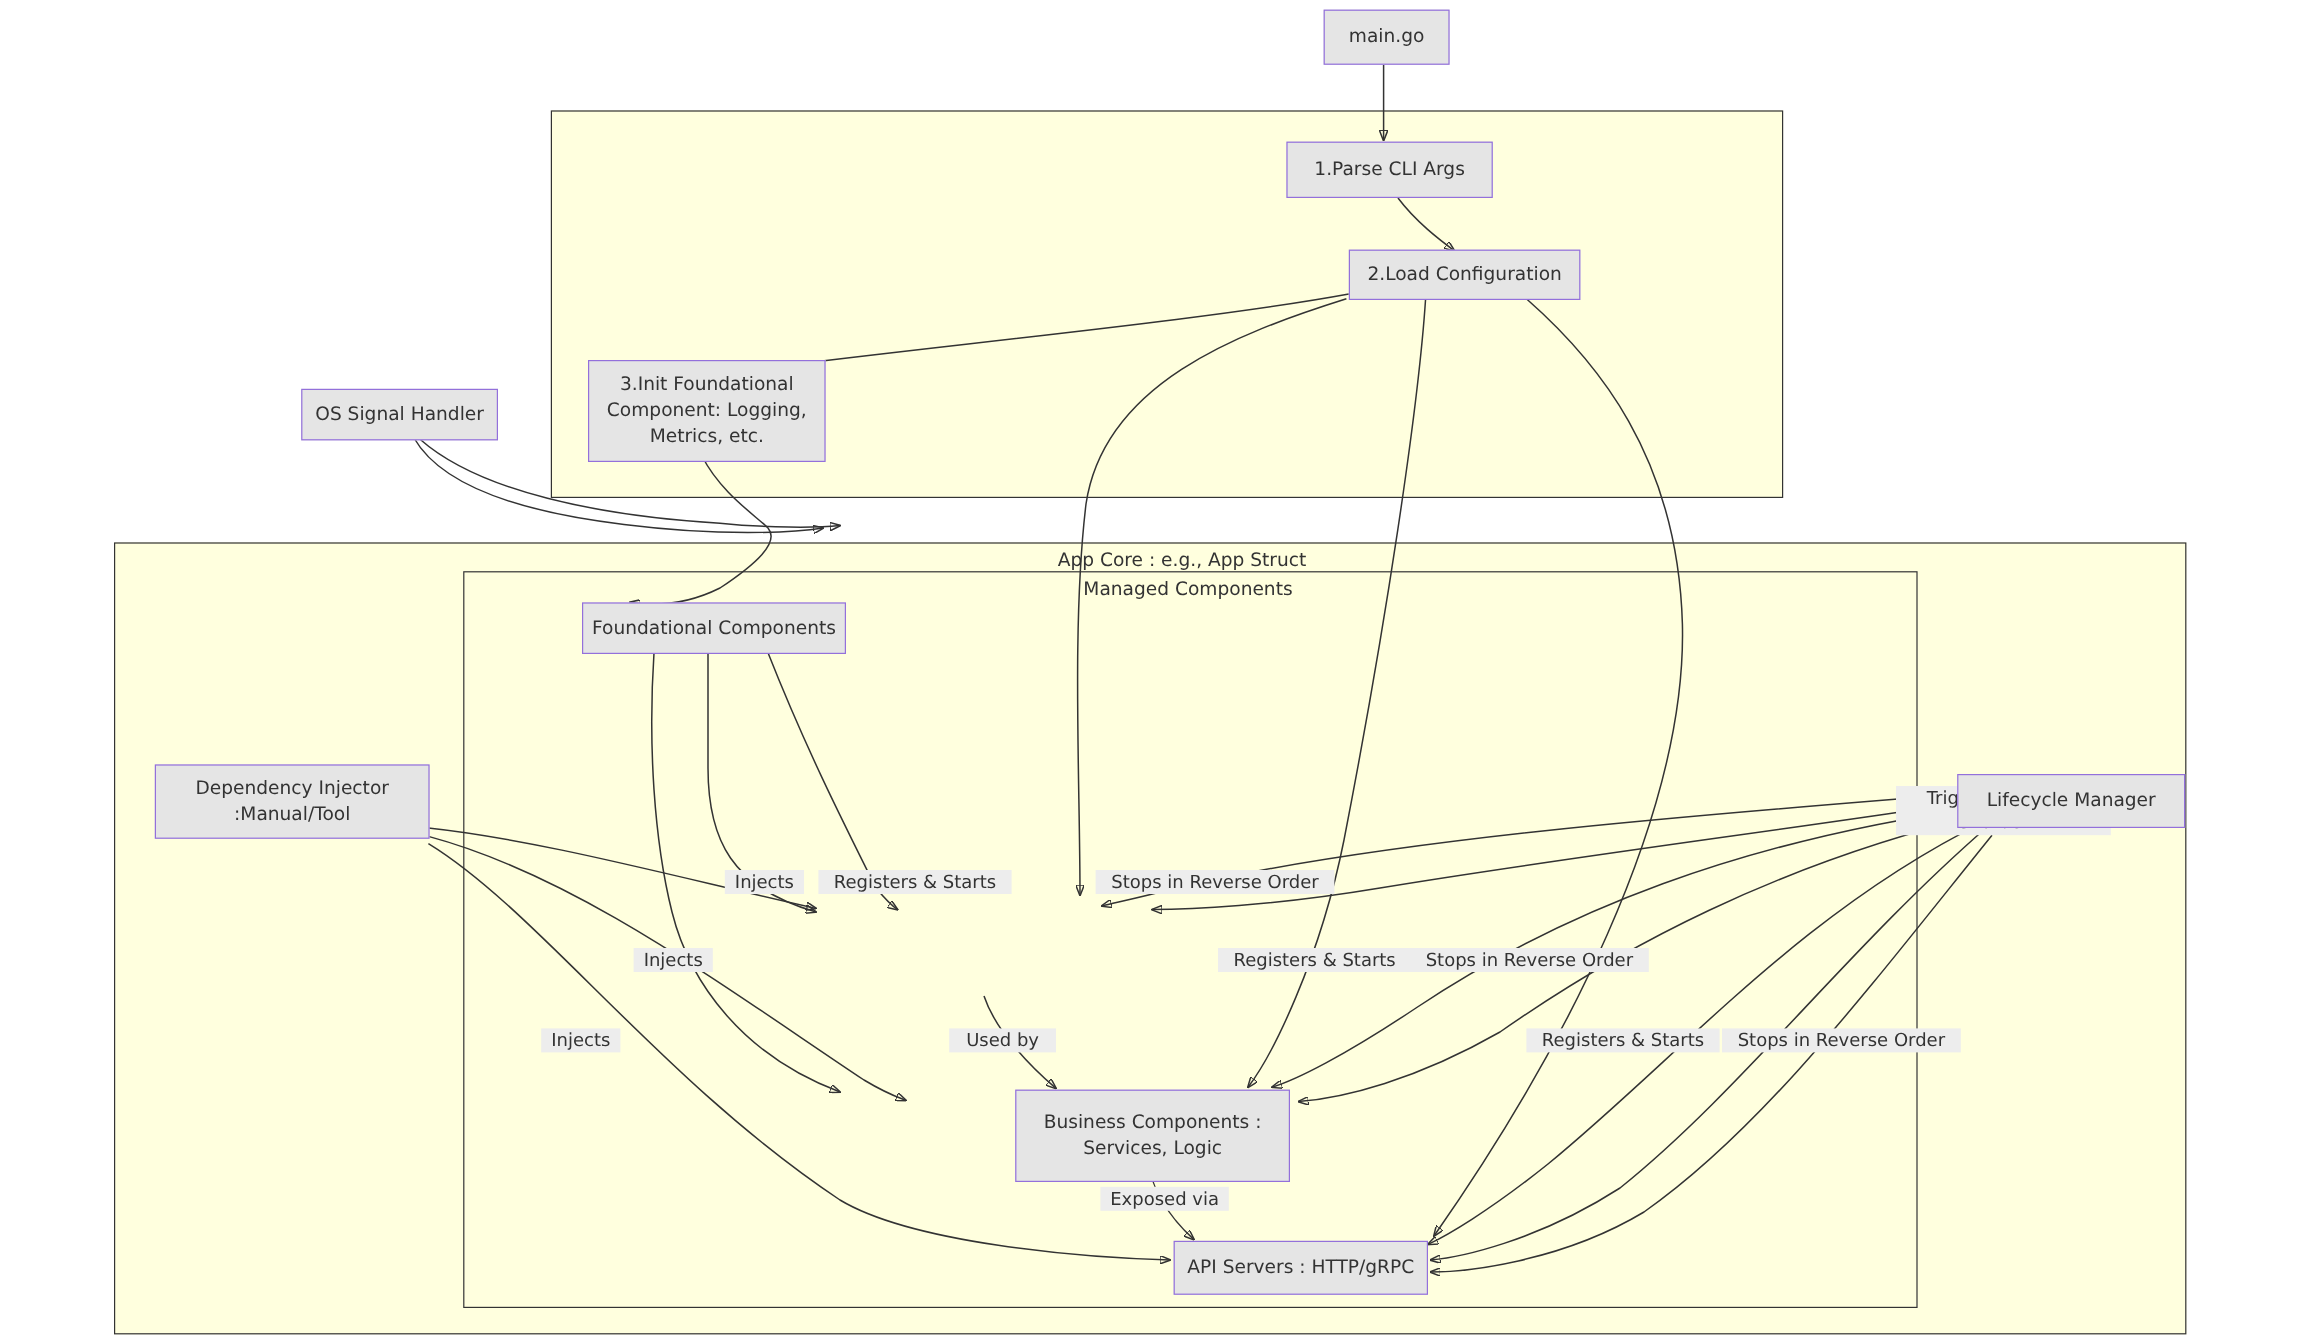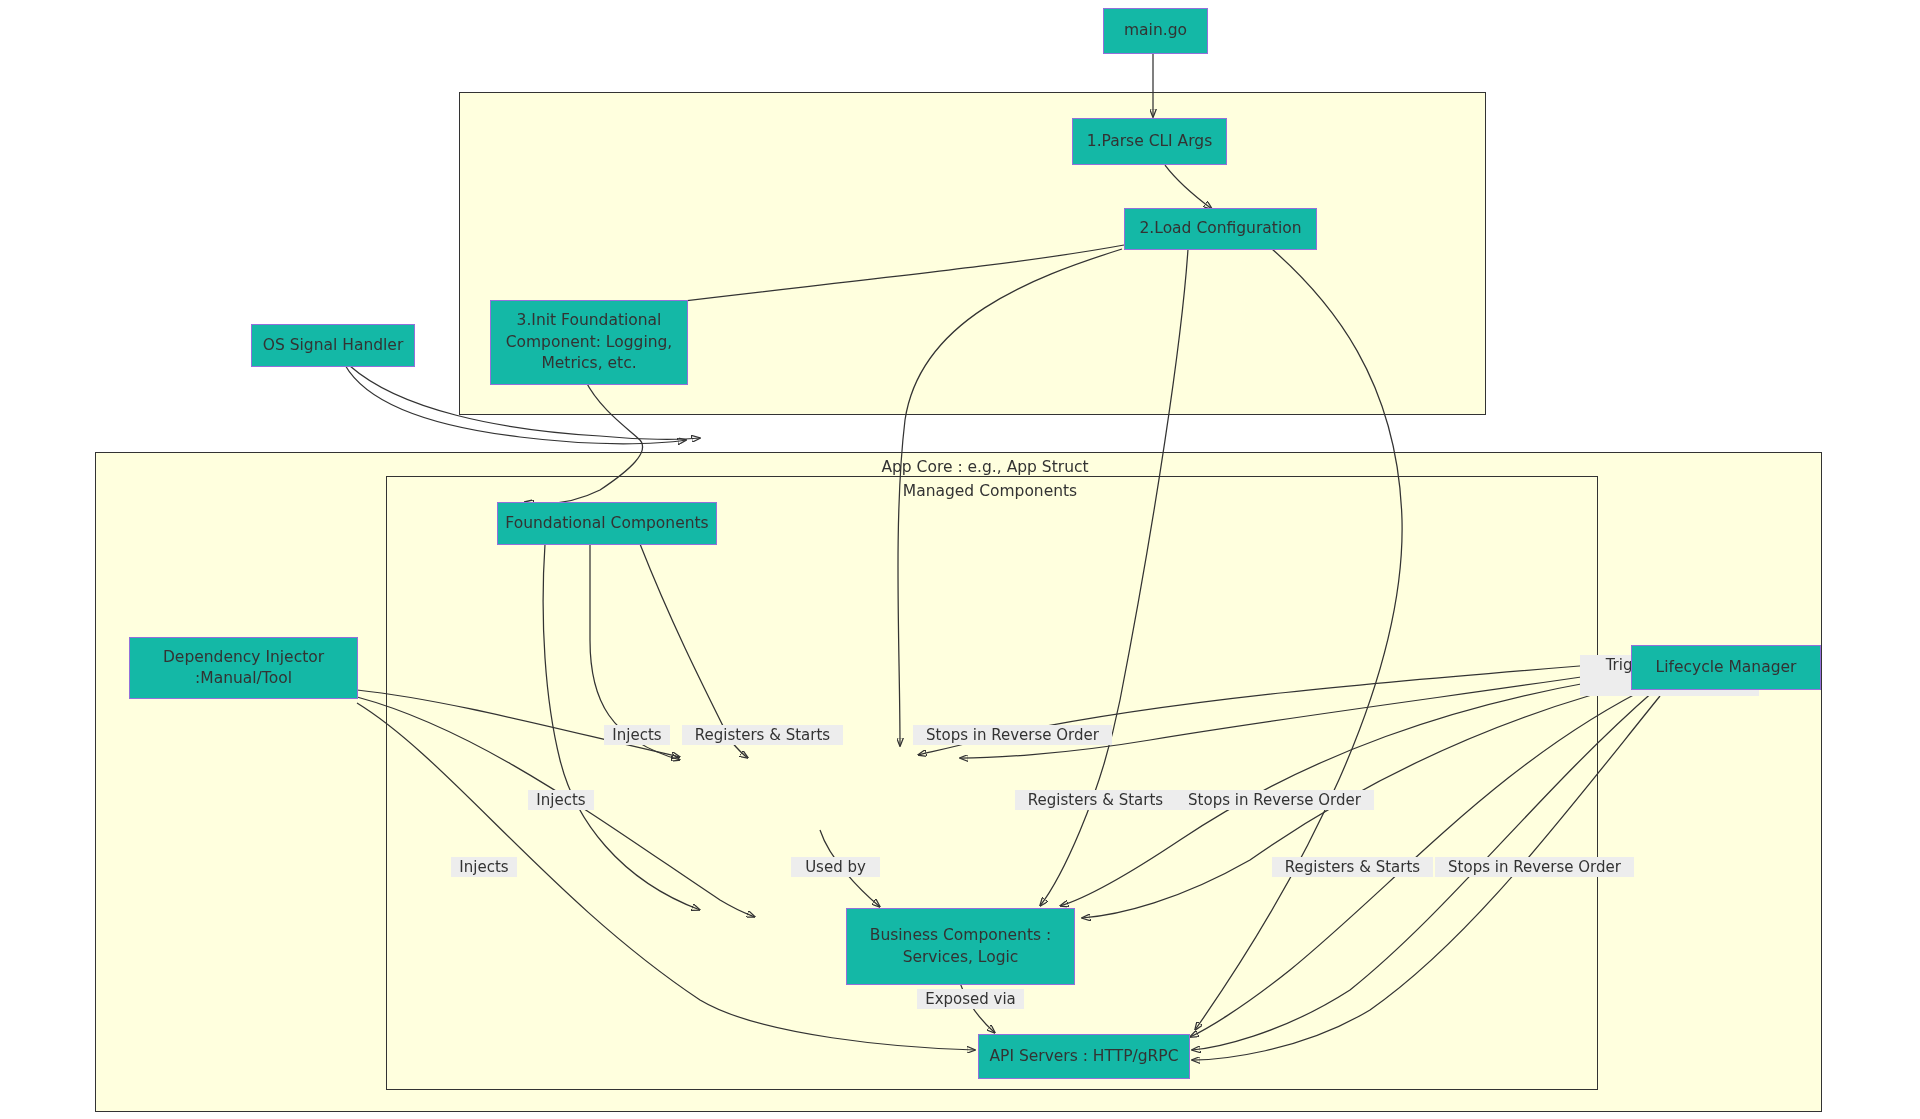--- a/index.html
+++ b/index.html
@@ -19,21 +19,21 @@
     font-size:15.5px;
     color:#333333;
     line-height:1.35;
     white-space:pre-line;
     pointer-events:none;
   }
 
   
   .node{
     position:absolute;
-    background:#14b8a6;
+    background:#e5e5e5;
     border:1.2px solid #9370db;
     box-sizing:border-box;
     display:flex;
     align-items:center;
     justify-content:center;
     text-align:center;
     font-size:15.5px;
     color:#333333;
     line-height:1.38;
     white-space:pre-line;
@@ -113,39 +113,39 @@
 
     <path d="M1655,684 C1500,760 1400,880 1290,970 C1240,1010 1205,1030 1190,1037" marker-end="url(#ah)"></path>
     <path d="M1655,690 C1540,790 1450,910 1350,990 C1280,1035 1215,1048 1192,1050" marker-end="url(#ah)"></path>
     <path d="M1660,696 C1560,820 1470,940 1370,1010 C1300,1052 1220,1060 1192,1060" marker-end="url(#ah)"></path>
   </svg>
 
   <div class="node" style="left:1103px;top:8px;width:105px;height:46px;">
     <span>main.go</span>
   </div>
 
-  <div class="node" style="left:1072px;top:118px;width:155px;height:47px;">
+  <div class="node" style="left:1072px;top:118px;width:172px;height:47px;">
     <span>1.Parse CLI Args</span>
   </div>
 
   <div class="node" style="left:1124px;top:208px;width:193px;height:42px;justify-content:center;">
     <span>2.Load Configuration</span>
   </div>
 
   <div class="node" style="left:490px;top:300px;width:198px;height:85px;">
     <span>3.Init Foundational
 Component: Logging,
 Metrics, etc.</span>
   </div>
 
   <div class="node" style="left:251px;top:324px;width:164px;height:43px;">
     <span>OS Signal Handler</span>
   </div>
 
-  <div class="node" style="left:485px;top:502px;width:220px;height:43px;margin-left:12px;">
+  <div class="node" style="left:485px;top:502px;width:220px;height:43px;">
     <span>Foundational Components</span>
   </div>
 
   <div class="node" style="left:129px;top:637px;width:229px;height:62px;">
     <span>Dependency Injector
 :Manual/Tool</span>
   </div>
 
   <div class="elabel" style="left:1580px;top:620px;width:175px;margin-top:35px;">Triggers Graceful
 Shutdown</div>

